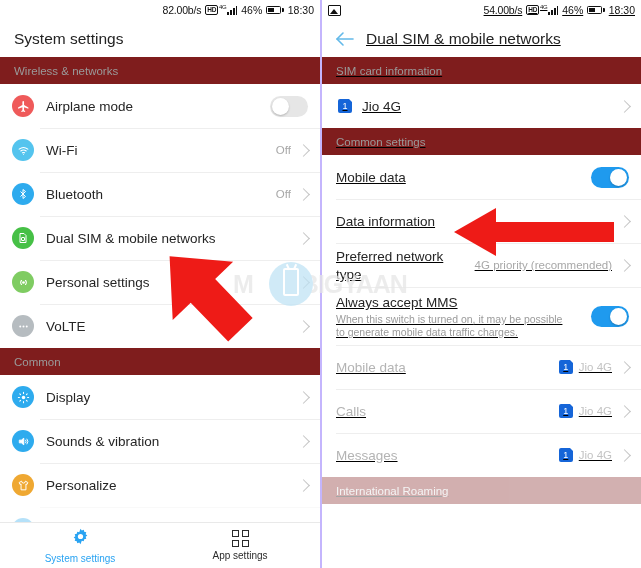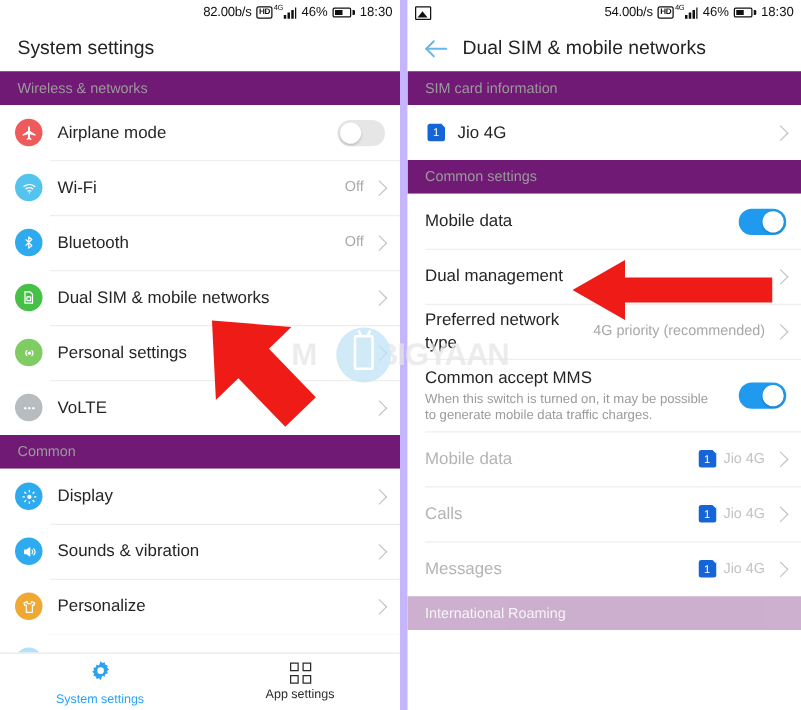--- a/index.html
+++ b/index.html
@@ -4,21 +4,21 @@
 <style>
   * { box-sizing: border-box; margin: 0; padding: 0; }
   html, body {
     width: 641px; height: 568px;
     font-family: "Liberation Sans", sans-serif;
     background: #ffffff;
     overflow: hidden;
   }
   .screens { display: flex; width: 641px; height: 568px; }
   .panel { position: relative; width: 320px; height: 568px; background: #fff; overflow: hidden; }
-  .panel.right { width: 321px; border-left: 6px solid #c4b5fd; }
+  .panel.right { width: 321px; border-left: 2px solid #c4b5fd; text-decoration: underline; }
 
   
   .statusbar {
     height: 20px; display: flex; align-items: center;
     justify-content: flex-end; padding: 0 6px 0 6px;
     font-size: 10.5px; color: #111; background: #fff; gap: 4px;
   }
   .statusbar .left-ico { margin-right: auto; display: flex; align-items: center; }
   .sb-speed { letter-spacing: -0.2px; font-size: 10.5px; }
   .sb-group { display: flex; align-items: center; gap: 1px; }
@@ -44,21 +44,21 @@
     height: 37px; display: flex; align-items: center;
     padding: 0 14px; font-size: 15.5px; color: #222; background: #fff;
   }
   .titlebar.right { padding-left: 10px; }
   .back-arrow { width: 26px; height: 26px; flex: 0 0 26px; position: relative; margin-right: 8px; }
   .back-arrow svg { display: block; }
   .title-text { font-size: 15.5px; color: #232323; }
 
   
   .section {
-    background: #701a75; color: #9a9a9a; font-size: 11.5px;
+    background: #7f1d1d; color: #9a9a9a; font-size: 11.5px;
     padding: 7px 14px 6px 14px; height: 27px; line-height: 14px;
   }
 
   
   .row {
     display: flex; align-items: center; min-height: 44px;
     padding: 0 12px 0 12px; background: #fff; position: relative;
   }
   .row + .row::before {
     content: ""; position: absolute; left: 40px; right: 0; top: 0;
@@ -357,33 +357,33 @@
     <div class="section">Common settings</div>
 
     <div class="row noicon" style="padding-left:14px">
       <span class="row-body"><span class="row-label">Mobile data</span></span>
       <span class="toggle on">
           <span class="knob"></span>
         </span>
     </div>
 
     <div class="row noicon" style="padding-left:14px">
-      <span class="row-body"><span class="row-label">Dual management</span></span>
+      <span class="row-body"><span class="row-label">Data information</span></span>
       <span class="chev"></span>
     </div>
 
     <div class="row noicon" style="padding-left:14px">
       <span class="row-body"><span class="row-label">Preferred network type</span></span>
       <span class="row-value">4G priority (recommended)</span>
       <span class="chev"></span>
     </div>
 
     <div class="row noicon" style="padding-left:14px; min-height:58px">
       <span class="row-body">
-        <span class="row-label">Common accept MMS</span>
+        <span class="row-label">Always accept MMS</span>
         <span class="row-sub" style="display:block">When this switch is turned on, it may be possible to generate mobile data traffic charges.</span>
       </span>
       <span class="toggle on">
           <span class="knob"></span>
         </span>
     </div>
 
 
     <div class="row noicon dim" style="padding-left:14px">
       <span class="row-body"><span class="row-label">Mobile data</span></span>

